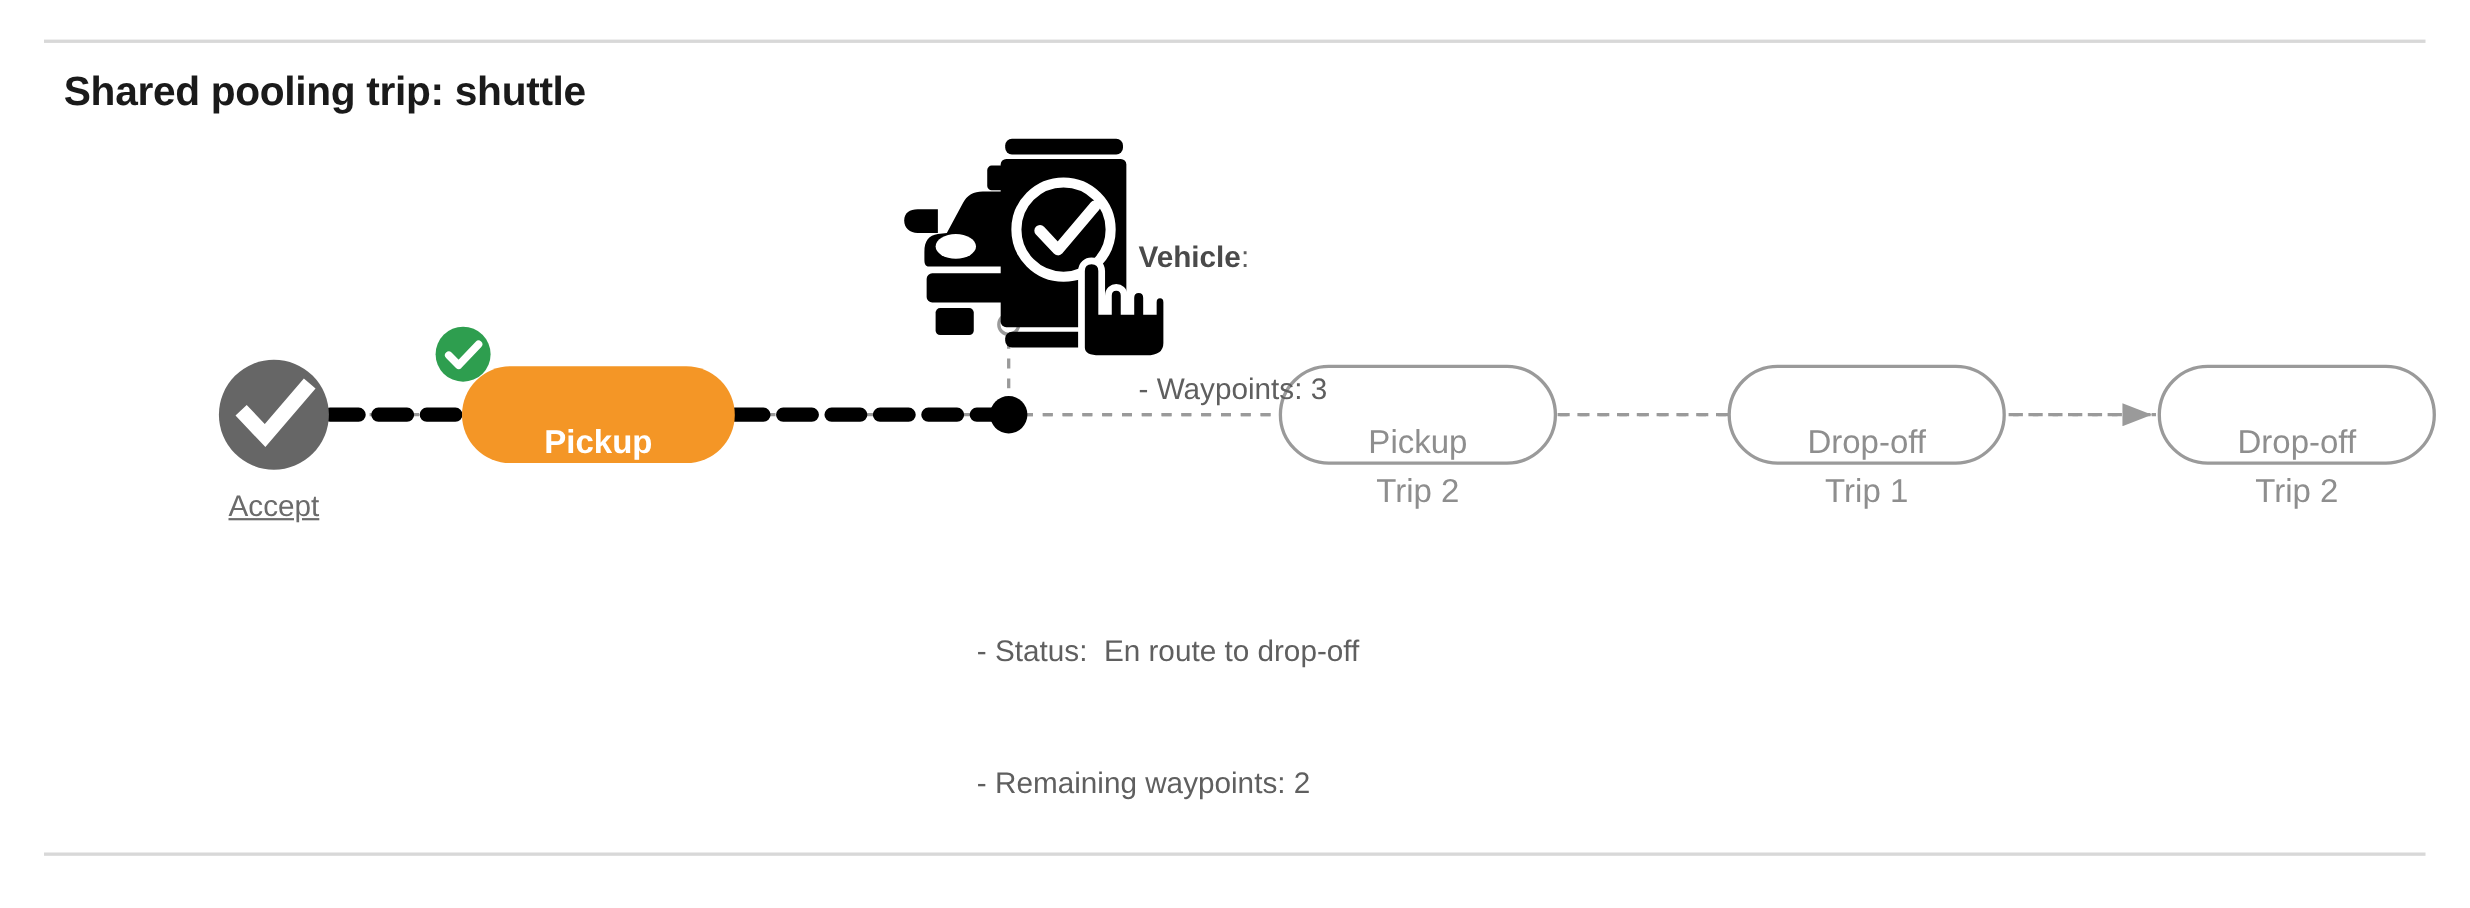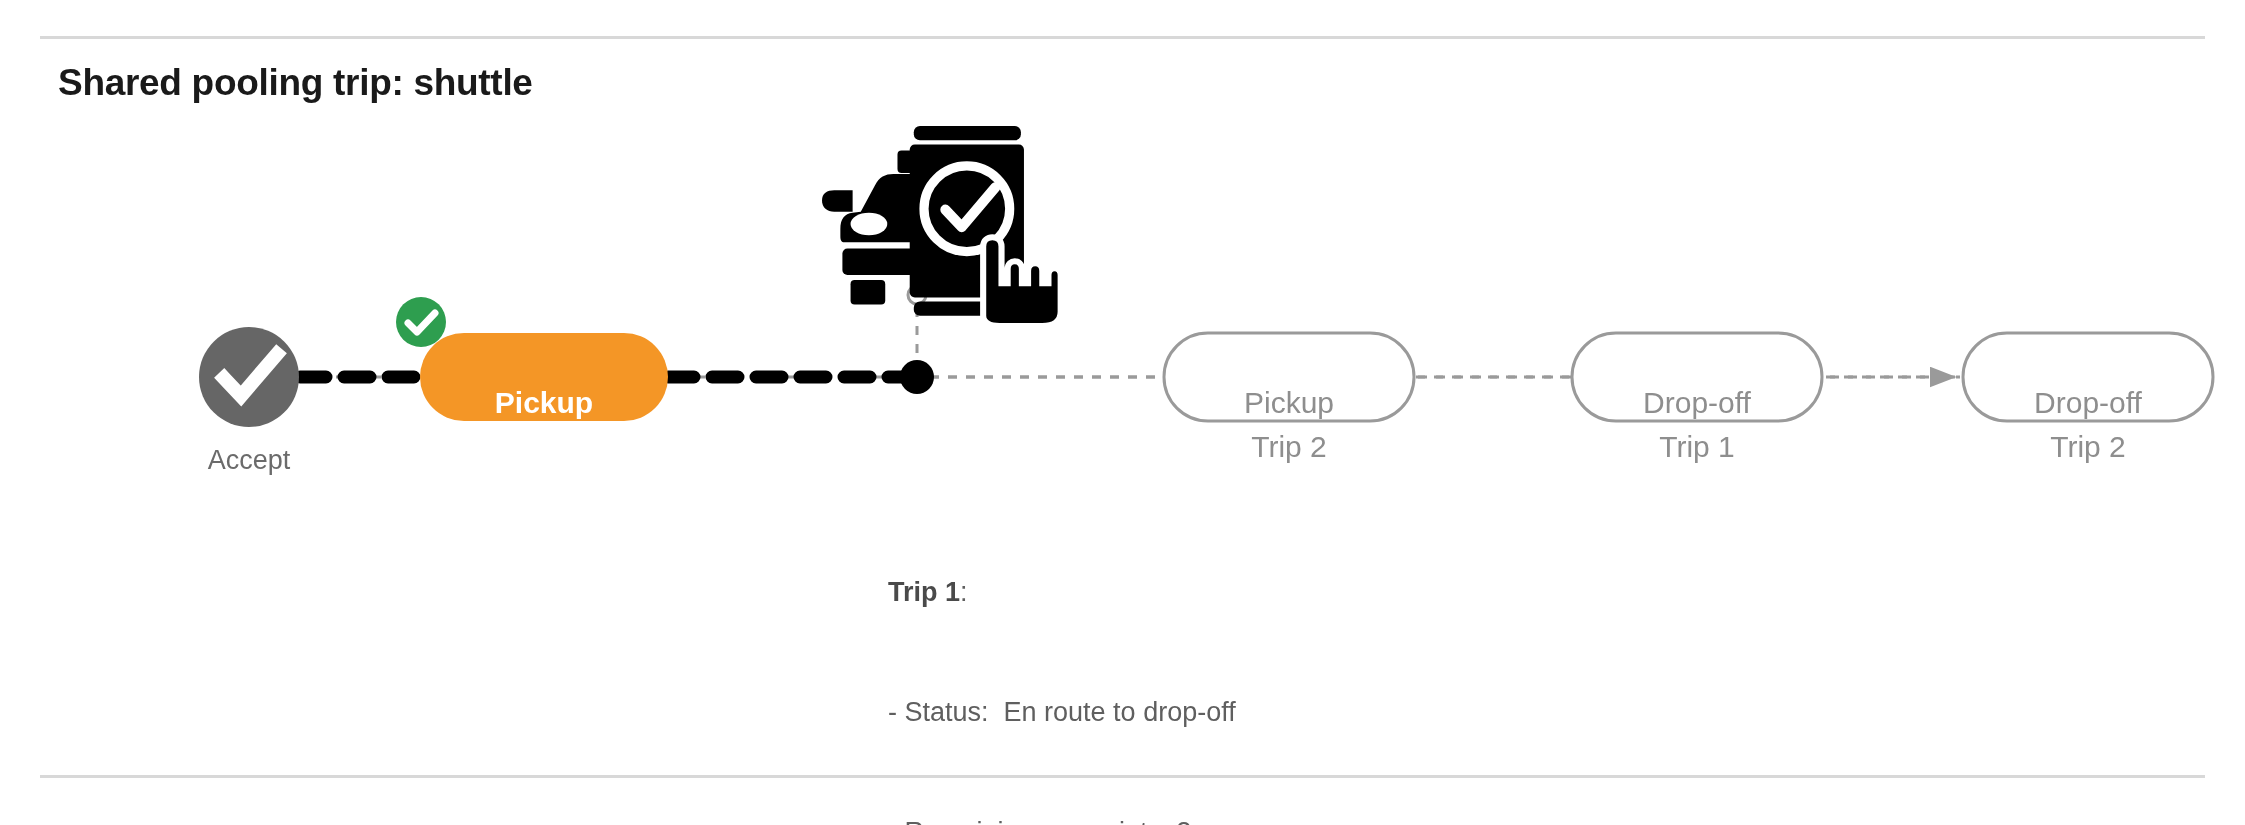--- a/index.html
+++ b/index.html
@@ -54,20 +54,21 @@
   }
 
   
   .node-caption {
     position: absolute;
     text-align: center;
     color: #6b6b6b;
     font-size: 27px;
     line-height: 41px;
     white-space: nowrap;
+    text-decoration: underline;
   }
   #accept-caption {
     left: 99px;
     top: 440px;
     width: 300px;
   }
 
   .pill-label {
     position: absolute;
     text-align: center;
@@ -201,23 +202,26 @@
   <div class="pill-label inactive" style="left:1572px; top:347px; width:250px;">
     <div>Drop-off</div>
     <div>Trip 1</div>
   </div>
 
   <div class="pill-label inactive" style="left:1963px; top:347px; width:250px;">
     <div>Drop-off</div>
     <div>Trip 2</div>
   </div>
 
+  <div class="info-block" id="vehicle-info">
+    <div><span class="hd">Vehicle</span><span>:</span></div>
+    <div>- Waypoints: 3</div>
+  </div>
 
   <div class="info-block" id="trips-info">
-    <div><span class="hd">Trip 1</span><span>:</span></div>
     <div><span>- Status: </span><span> En route to drop-off</span></div>
     <div>- Remaining waypoints: 2</div>
     
     
     
   </div>
 
 </div>
 
 </body></html>

